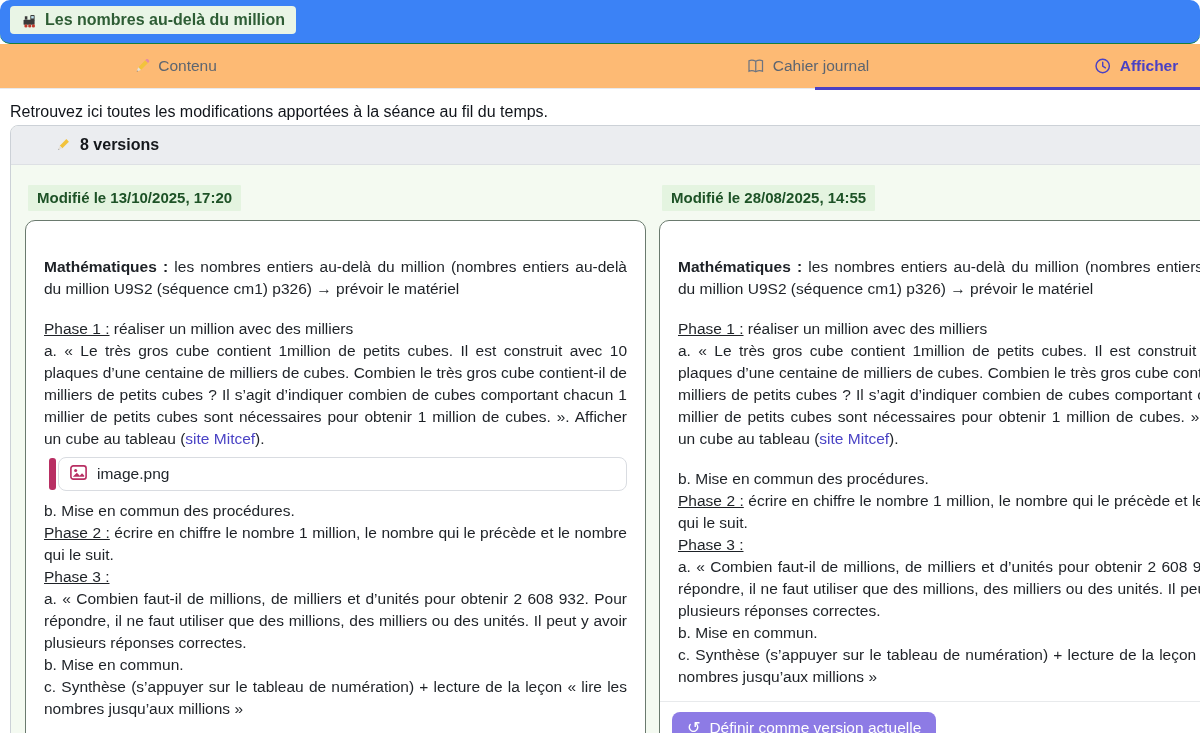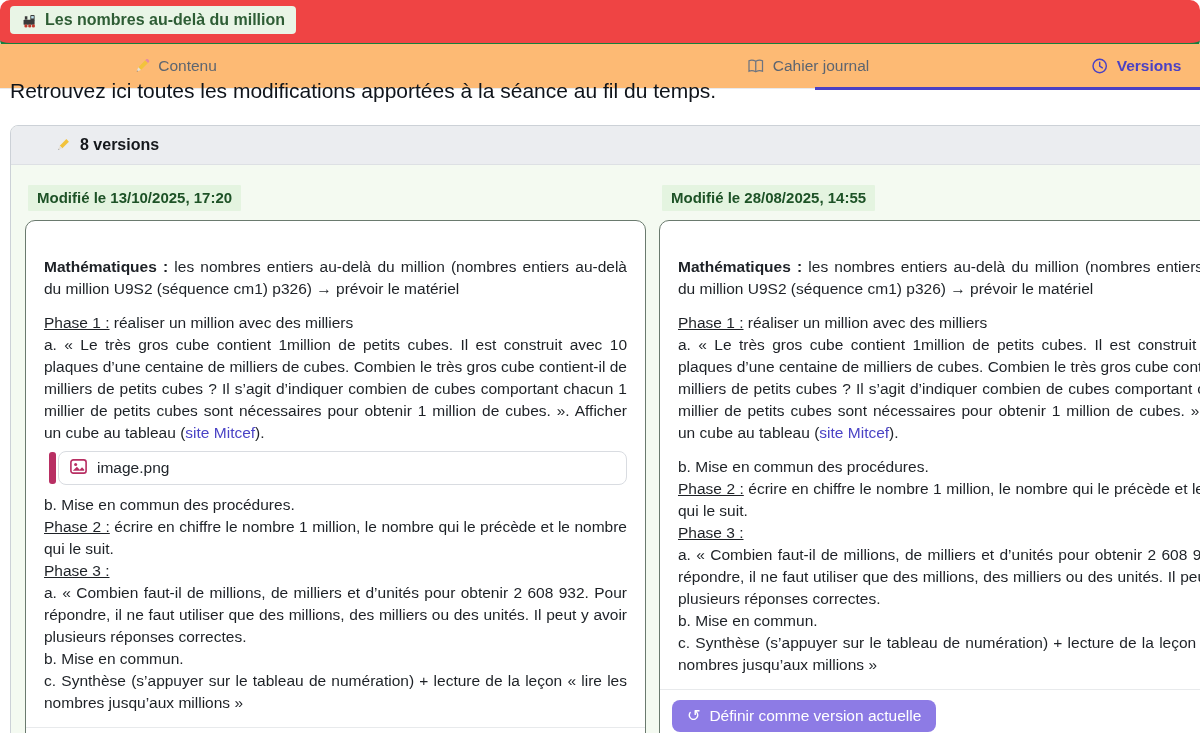--- a/index.html
+++ b/index.html
@@ -2,61 +2,61 @@
 <html><head>
 <meta charset="utf-8">
 <style>
   html,body{margin:0;padding:0;}
   body{
     width:1200px;height:733px;position:relative;overflow:hidden;
     background:#ffffff;font-family:"Liberation Sans",sans-serif;
     -webkit-font-smoothing:antialiased;
   }
   
-  .topbar{position:absolute;top:0;left:0;width:1200px;height:43px;border-bottom:7px solid #15803d;background:#ef4444;border-radius:10px;}
+  .topbar{position:absolute;top:0;left:0;width:1200px;height:43px;border-bottom:1px solid #15803d;background:#3b82f6;border-radius:10px;}
   .title-badge{
     position:absolute;left:10px;top:6px;display:inline-flex;align-items:center;gap:7px;
     background:#e9f5e6;color:#2e5d35;font-size:16px;font-weight:600;
     padding:4px 11px;border-radius:4px;line-height:20px;
   }
   
   .tabbar{position:absolute;top:44px;left:0;width:1200px;height:44px;border-bottom:1px solid #e8eaed;background:#fdba74;}
   .tab{
     position:absolute;top:0;height:44px;display:flex;align-items:center;gap:8px;
     transform:translateX(-50%);color:#5d6570;font-size:15.5px;cursor:pointer;white-space:nowrap;
   }
   .tab.active{color:#4a41c4;font-weight:700;}
   .tab-underline{position:absolute;left:815px;width:385px;bottom:-2px;height:3px;background:#4a41c4;}
   .count-badge{
     display:inline-flex;align-items:center;justify-content:center;
     width:19px;height:19px;border-radius:50%;background:#cb2431;color:#fff;
     font-size:12px;font-weight:700;box-shadow:0 1px 2px rgba(0,0,0,.25);
   }
   
-  .description{position:absolute;left:10px;top:79px;font-size:21px;color:#10141a;}
+  .description{position:absolute;left:10px;top:103px;font-size:16px;color:#10141a;}
   
   .panel{
     position:absolute;left:10px;top:125px;width:1262px;height:700px;
     border:1px solid #ccd1d7;border-radius:8px;background:#f4faf1;overflow:hidden;
   }
   .panel-header{
     height:38px;background:#ebedf0;border-bottom:1px solid #dde0e4;
     display:flex;align-items:center;gap:9px;padding-left:44px;
     font-weight:700;font-size:16px;color:#15181c;
   }
   .panel-body{padding:20px 14px 0 14px;display:flex;gap:13px;align-items:flex-start;}
   .version-col{width:621px;flex:none;}
   .date-badge{
     display:inline-block;margin:0 0 9px 3px;background:#e4f4e0;color:#1d5226;
     font-weight:600;font-size:15px;padding:3px 9px;border-radius:1px;line-height:20px;
   }
   .card{border:1px solid #6a7a6e;border-radius:10px;background:#fff;overflow:hidden;}
   .card-content{padding:35px 18px 13px 18px;font-size:15.5px;line-height:22px;color:#1d2126;}
   .para{margin:0;text-align:justify;}
-  .gap{margin-top:12px;}
+  .gap{margin-top:18px;}
   .phase-label{text-decoration:underline;}
   a.doc-link{color:#4a43c5;text-decoration:none;cursor:pointer;}
   
   .attachment{
     position:relative;display:flex;align-items:flex-start;gap:9px;
     border:1px solid #d9dce1;border-radius:8px;background:#fff;
     padding:5px 10px;margin:7px 0 9px 14px;cursor:pointer;
   }
   .attachment-bar{
     position:absolute;left:-10px;top:50%;transform:translateY(-50%);
@@ -114,21 +114,21 @@
     </span>
     <span>Cahier journal</span>
   </div>
   <div class="tab active" style="left:1136px">
     <span class="icon">
       <svg width="18" height="18" viewBox="0 0 20 20">
         <circle cx="10" cy="10" r="7.4" fill="none" stroke="#4a41c4" stroke-width="1.6"></circle>
         <path d="M10 5.8v4.4l3 1.8" fill="none" stroke="#4a41c4" stroke-width="1.6" stroke-linecap="round"></path>
       </svg>
     </span>
-    <span>Versions</span>
+    <span>Afficher</span>
   </div>
   <div class="tab-underline"></div>
 </div>
 
 <div class="description">Retrouvez ici toutes les modifications apportées à la séance au fil du temps.</div>
 
 <div class="panel">
   <div class="panel-header">
     <span class="icon">
       <svg width="16" height="16" viewBox="0 0 20 20">

